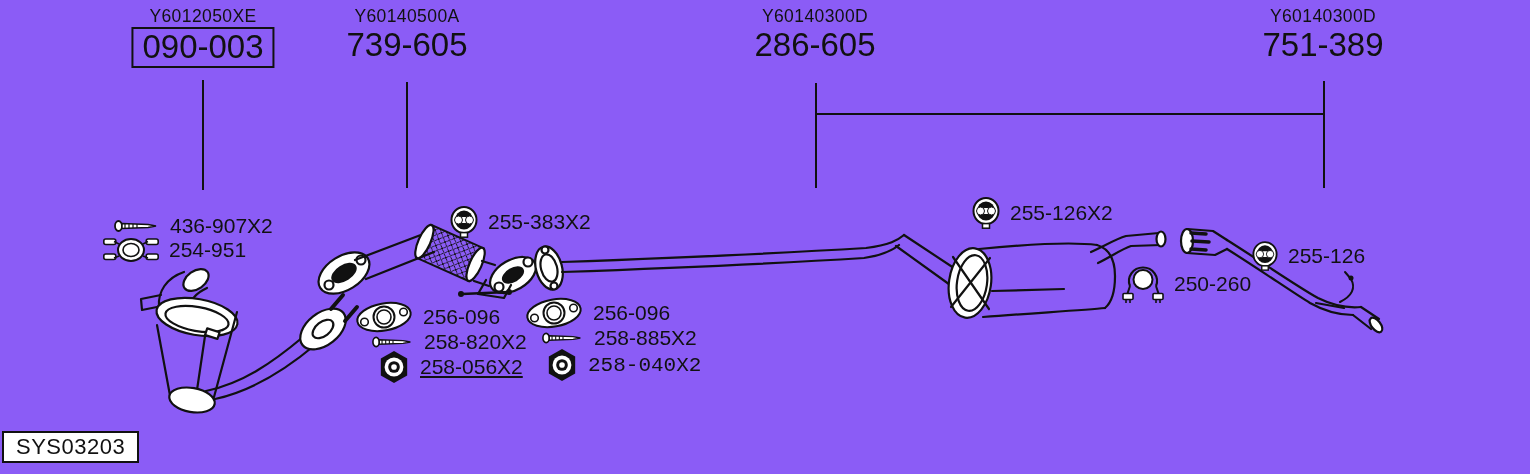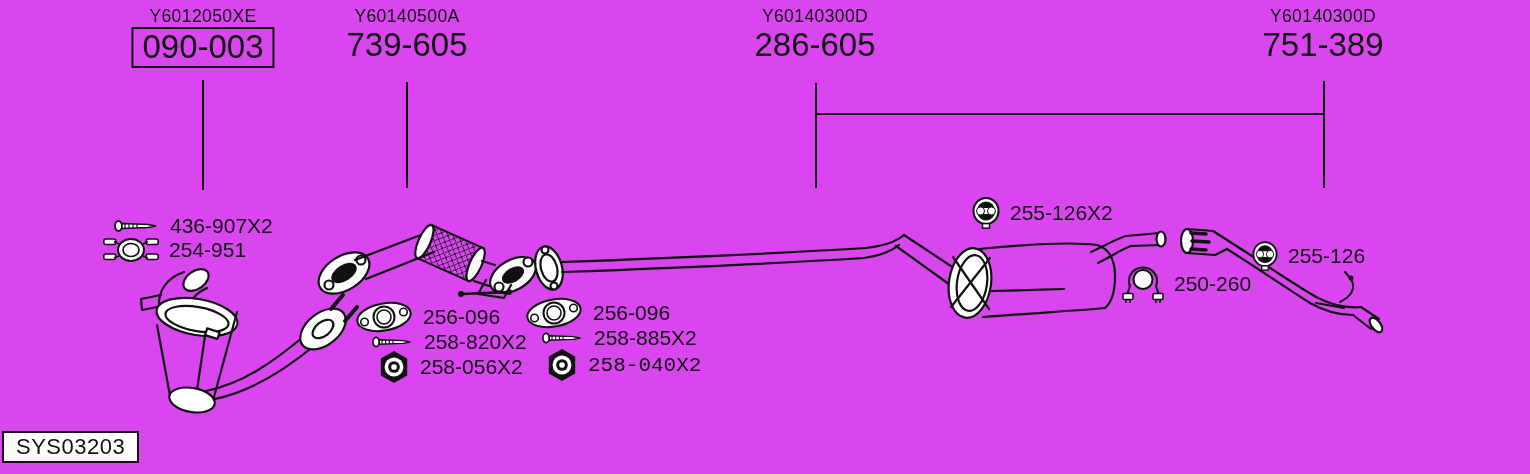--- a/index.html
+++ b/index.html
@@ -1,17 +1,17 @@
 <!DOCTYPE html>
 <html><head>
 <meta charset="utf-8">
 <style>
   html,body{margin:0;padding:0;background:#fff;}
   .stage{
-    position:relative;width:1530px;height:474px;background:#d946ef;
+    position:relative;width:1530px;height:474px;background:#8b5cf6;
     font-family:"Liberation Sans", sans-serif;color:#111;overflow:hidden;
   }
   .diagram-svg{position:absolute;left:0;top:0;}
   .asm{position:absolute;transform:translateX(-50%);text-align:center;}
   .asm .ref{font-size:17.5px;letter-spacing:.4px;white-space:nowrap;}
   .asm .num{font-size:33px;line-height:1.12;margin-top:0;white-space:nowrap;display:inline-block;}
   .asm .num.boxed{border:2px solid #111;padding:0 9px;}
   .callout{position:absolute;display:flex;align-items:center;gap:10px;white-space:nowrap;}
   .callout .pn{font-size:21px;}
   .syscode{
@@ -195,33 +195,39 @@
         <use href="#sym-bolt"></use>
       </svg>
     <span class="pn">436-907X2</span>
   </div>
   <div class="callout" style="left:103px;top:235px;">
     <svg class="ico" width="56" height="30" viewBox="0 0 56 30">
         <use href="#sym-clamp254"></use>
       </svg>
     <span class="pn">254-951</span>
   </div>
+  <div class="callout" style="left:450px;top:206px;">
+    <svg class="ico" width="28" height="32" viewBox="0 0 28 32">
+        <use href="#sym-hanger"></use>
+      </svg>
+    <span class="pn">255-383X2</span>
+  </div>
   <div class="callout" style="left:355px;top:299px;">
     <svg class="ico" width="58" height="36" viewBox="0 0 58 36">
         <use href="#sym-gasket"></use>
       </svg>
     <span class="pn">256-096</span>
   </div>
   <div class="callout" style="left:372px;top:330px;">
     <svg class="ico" width="42" height="14" viewBox="0 0 46 14">
         <use href="#sym-bolt"></use>
       </svg>
     <span class="pn">258-820X2</span>
   </div>
-  <div class="callout" style="left:378px;top:349px;">
+  <div class="callout" style="left:378px;top:349px;text-decoration:underline;">
     <svg class="ico" width="32" height="36" viewBox="0 0 34 38">
         <use href="#sym-nut"></use>
       </svg>
     <span class="pn">258-056X2</span>
   </div>
   <div class="callout" style="left:525px;top:295px;">
     <svg class="ico" width="58" height="36" viewBox="0 0 58 36">
         <use href="#sym-gasket"></use>
       </svg>
     <span class="pn">256-096</span>

